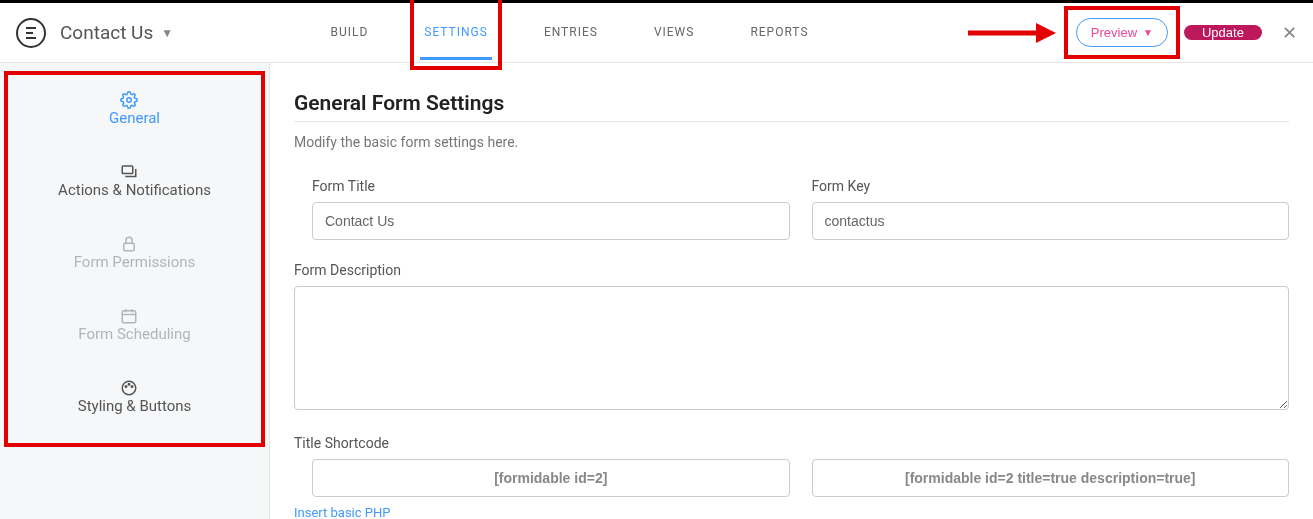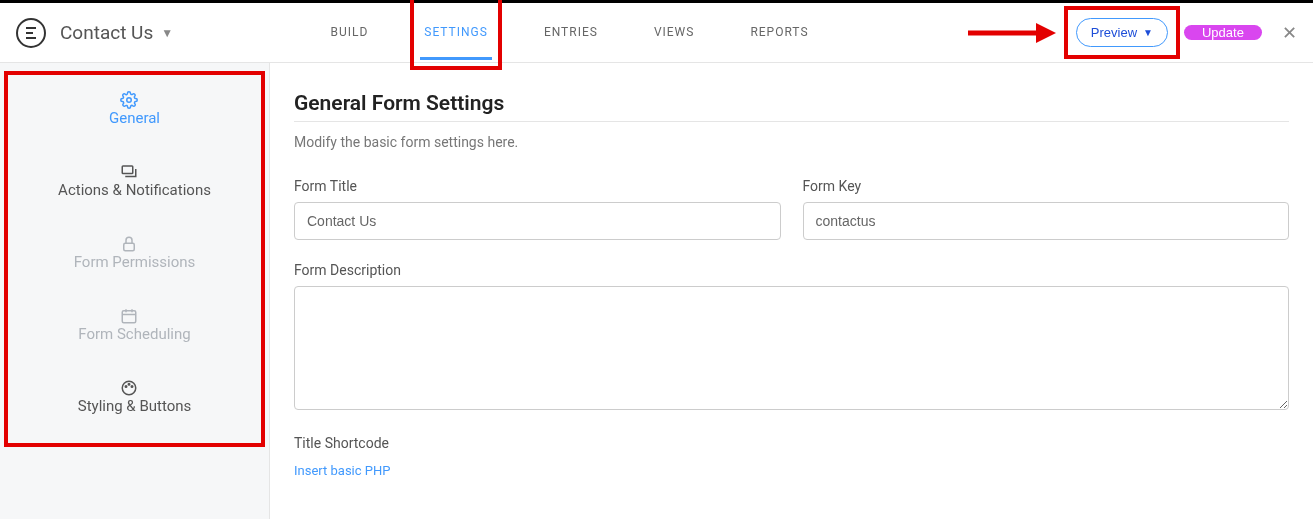--- a/index.html
+++ b/index.html
@@ -84,35 +84,35 @@
       align-items: center;
       margin-right: 4px;
     }
     .preview-wrap {
       outline: 4px solid #e30000;
       outline-offset: 6px;
       padding: 2px;
     }
     .preview-btn {
       border: 1px solid #4199fd;
-      color: #1d4ed8;
+      color: #ec4899;
       background: #fff;
       padding: 6px 14px;
       border-radius: 16px;
       font-size: 13px;
       display: flex;
       align-items: center;
       gap: 6px;
       cursor: pointer;
     }
     .preview-btn .caret {
       font-size: 10px;
     }
     .update-btn {
-      background: #d946ef;
+      background: #be185d;
       color: #fff;
       border: none;
       padding: 0 18px;
       border-radius: 16px;
       font-size: 13px;
       cursor: pointer;
     }
     .close-btn {
       font-size: 18px;
       color: #888;
@@ -177,20 +177,21 @@
     }
     .sub {
       color: #777;
       font-size: 14px;
       margin-bottom: 28px;
     }
     .row {
       display: flex;
       gap: 22px;
       margin-bottom: 22px;
+      margin-left: 18px;
     }
     .col {
       flex: 1;
     }
     .label {
       font-size: 14px;
       color: #555;
       margin-bottom: 8px;
     }
     .text-input {
@@ -349,16 +350,24 @@
       </div>
     </div>
 
     <div style="margin-bottom:22px;">
       <div class="label">Form Description</div>
       <textarea class="textarea" style=""></textarea>
     </div>
 
     <div>
       <div class="label">Title Shortcode</div>
+      <div class="row" style="margin-bottom:4px;">
+        <div class="col">
+          <input class="shortcode-input" type="text" readonly="" value="[formidable id=2]" style="">
+        </div>
+        <div class="col">
+          <input class="shortcode-input" type="text" readonly="" value="[formidable id=2 title=true description=true]" style="">
+        </div>
+      </div>
       <a class="php-link">Insert basic PHP</a>
     </div>
   </div>
 </div>
 
 </body></html>

